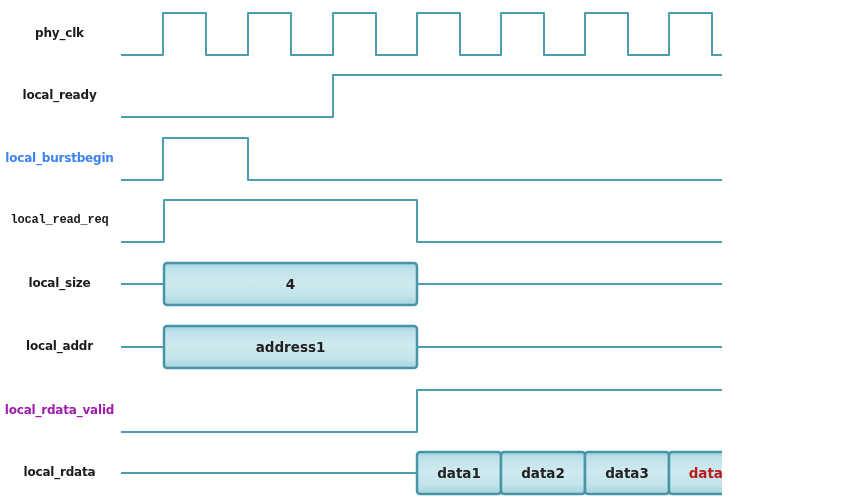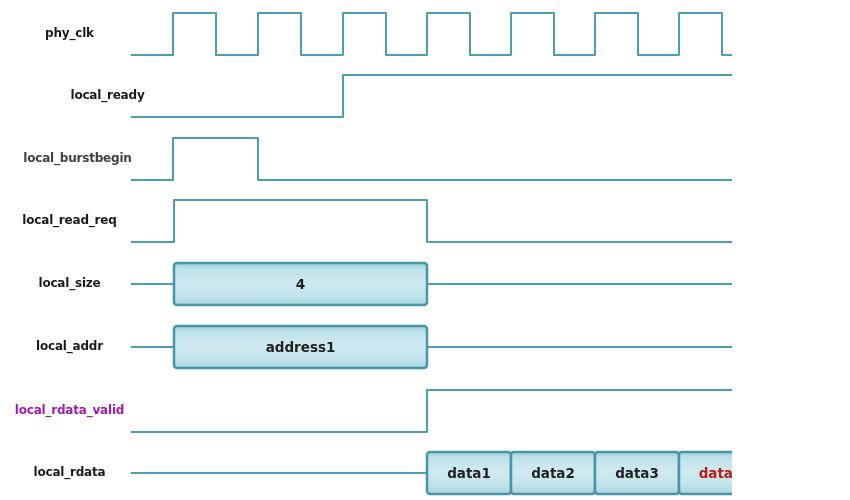--- a/index.html
+++ b/index.html
@@ -7,21 +7,20 @@
     padding: 0;
     background: #ffffff;
     font-family: "DejaVu Sans", "Liberation Sans", sans-serif;
   }
   .stage {
     position: relative;
     width: 722px;
     height: 500px;
     background: #ffffff;
     overflow: hidden;
-    margin-left: 10px;
   }
   #waves {
     position: absolute;
     left: 0;
     top: 0;
     width: 850px;
     height: 500px;
   }
   .sig-label {
     position: absolute;
@@ -72,23 +71,23 @@
       <polyline points="122,432 417,432 417,390 752,390 752,432 837,432" fill="none" stroke="#4a9eb0" stroke-width="2" stroke-linejoin="round" stroke-linecap="square"></polyline>
       <polyline points="122,473 417,473" fill="none" stroke="#4a9eb0" stroke-width="2" stroke-linejoin="round" stroke-linecap="square"></polyline>
       <rect x="417" y="452" width="84" height="42" rx="3" fill="url(#busGrad)" stroke="#4795a8" stroke-width="2.5"></rect>
       <rect x="501" y="452" width="84" height="42" rx="3" fill="url(#busGrad)" stroke="#4795a8" stroke-width="2.5"></rect>
       <rect x="585" y="452" width="84" height="42" rx="3" fill="url(#busGrad)" stroke="#4795a8" stroke-width="2.5"></rect>
       <rect x="669" y="452" width="83" height="42" rx="3" fill="url(#busGrad)" stroke="#4795a8" stroke-width="2.5"></rect>
       <polyline points="752,473 837,473" fill="none" stroke="#4a9eb0" stroke-width="2" stroke-linejoin="round" stroke-linecap="square"></polyline>
     </svg>
 
   <div class="sig-label" style="top: 34px; color: rgb(27, 27, 27);">phy_clk</div>
-  <div class="sig-label" style="top: 96px; color: rgb(27, 27, 27); padding-left: 38px;">local_ready</div>
-  <div class="sig-label" style="top: 159px; color: #404040; padding-left: 8px;">local_burstbegin</div>
-  <div class="sig-label" style="top: 221px; color: rgb(27, 27, 27);">local_read_req</div>
+  <div class="sig-label" style="top: 96px; color: rgb(27, 27, 27);">local_ready</div>
+  <div class="sig-label" style="top: 159px; color: #3b82f6;">local_burstbegin</div>
+  <div class="sig-label" style="top: 221px; color: rgb(27, 27, 27); font-family: Liberation Mono, monospace;">local_read_req</div>
   <div class="sig-label" style="top: 284px; color: rgb(27, 27, 27);">local_size</div>
   <div class="sig-label" style="top: 347px; color: rgb(27, 27, 27);">local_addr</div>
   <div class="sig-label" style="top: 411px; color: #a21caf;">local_rdata_valid</div>
   <div class="sig-label" style="top: 473px; color: rgb(27, 27, 27); text-align: center;">local_rdata</div>
 
   <div class="bus-value" style="left: 290.5px; top: 284px; color: rgb(34, 34, 34);">4</div>
   <div class="bus-value" style="left: 290.5px; top: 347px; color: rgb(34, 34, 34);">address1</div>
   <div class="bus-value" style="left: 459px; top: 473px; color: rgb(34, 34, 34);">data1</div>
   <div class="bus-value" style="left: 543px; top: 473px; color: rgb(34, 34, 34); text-align: center;">data2</div>
   <div class="bus-value" style="left: 627px; top: 473px; color: rgb(34, 34, 34);">data3</div>

